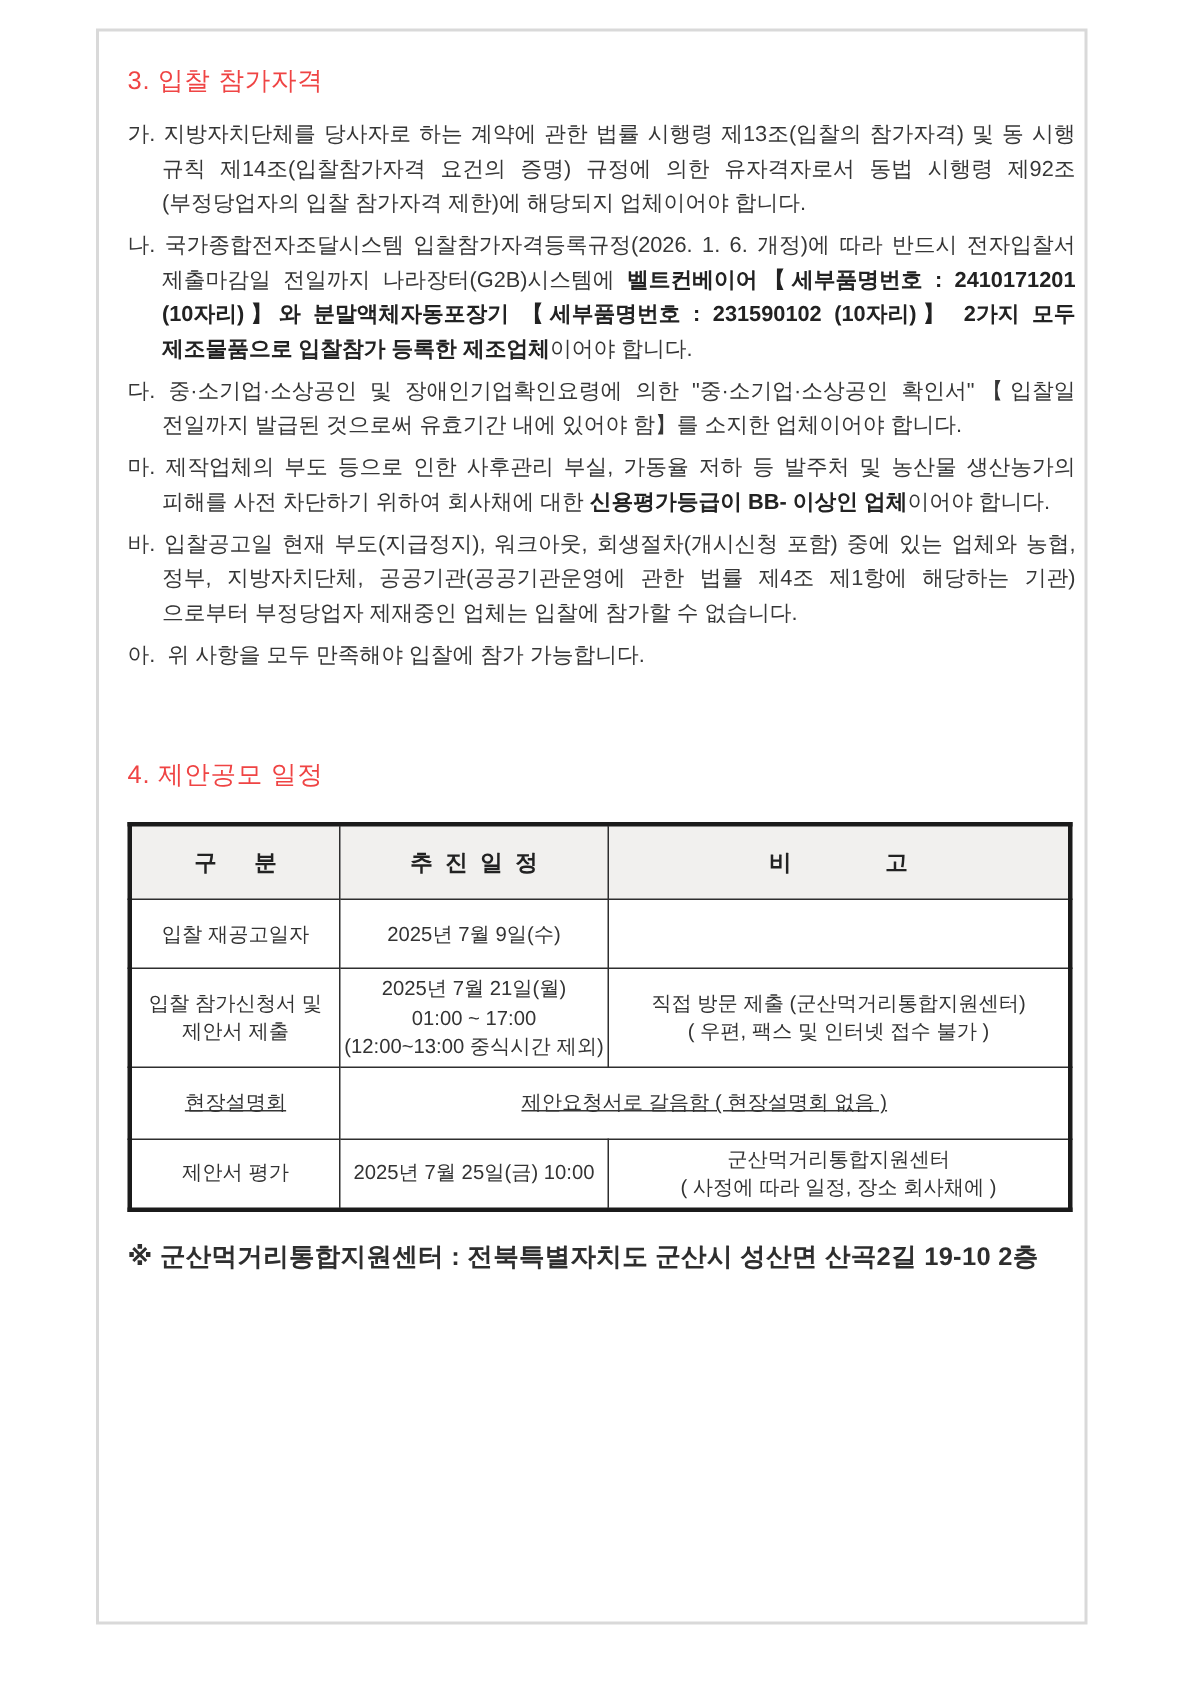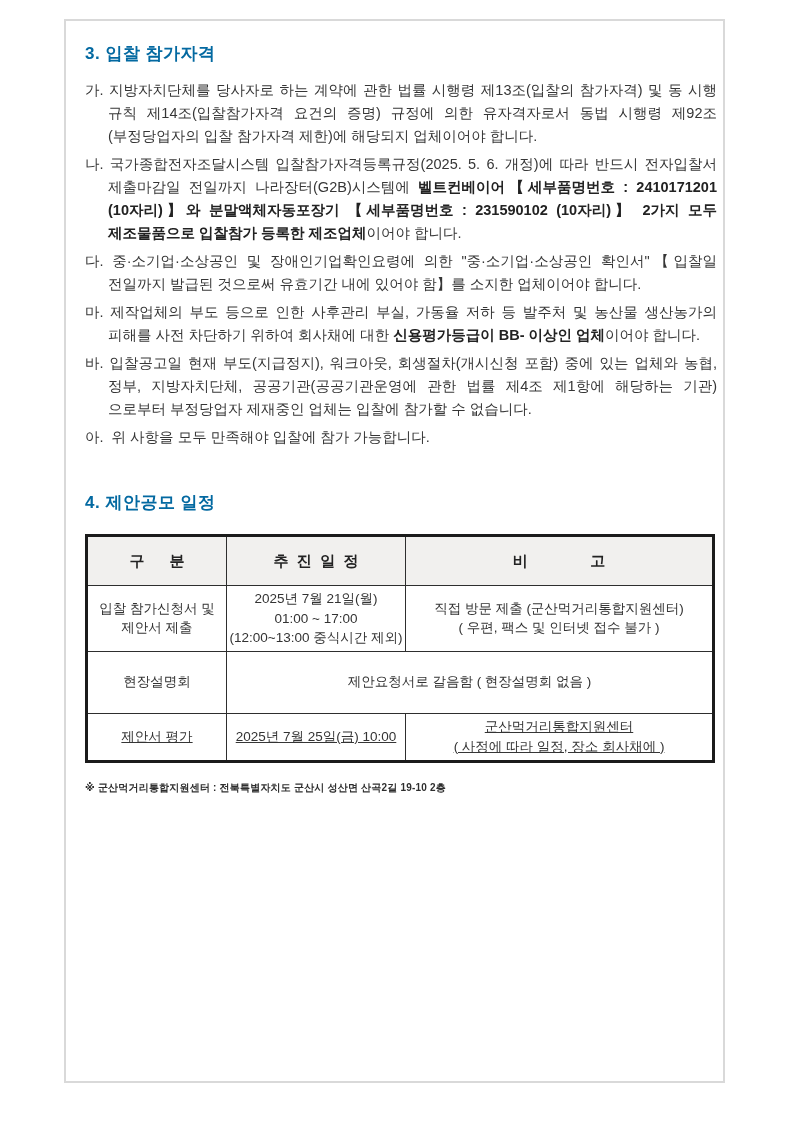--- a/index.html
+++ b/index.html
@@ -9,24 +9,24 @@
     color:#363636;
   }
   .page-frame{
     position:absolute;left:64px;top:19px;width:661px;height:1064px;
     border:2px solid #d9d9d9;box-sizing:border-box;pointer-events:none;
   }
   .content{
     position:absolute;left:85px;top:42px;width:632px;
   }
   .sec-title{
-    font-size:17px;font-weight:bold;color:#0369a1;margin:0 0 14px 0;
+    font-size:17px;font-weight:normal;color:#ef4444;margin:0 0 14px 0;
     letter-spacing:0.5px;
   }
-  .sec-title.second{margin-top:42px;margin-bottom:20px;}
+  .sec-title.second{margin-top:56px;margin-bottom:20px;}
   .clause{
     margin:5px 0;padding-left:23px;text-indent:-23px;
     font-size:14.5px;line-height:23px;text-align:justify;
     word-break:keep-all;
   }
   .clause .b{font-weight:bold;color:#222;}
   .marker{white-space:pre;}
   table.schedule{
     width:627px;border-collapse:collapse;border:3px solid #1b1b1b;
     table-layout:fixed;margin-top:2px;
@@ -41,36 +41,36 @@
   table.schedule td{
     border:1.5px solid #2e2e2e;font-size:13.5px;text-align:center;
     vertical-align:middle;padding:3px 2px;color:#333;line-height:1.45;
     word-break:keep-all;
   }
   tbody tr:nth-child(1){height:46px;}
   tbody tr:nth-child(2){height:62px;}
   tbody tr:nth-child(3){height:48px;text-decoration:underline;}
   tbody tr:nth-child(4){height:44px;}
   .footnote{
-    margin:18px 0 0 0;font-size:10px;font-weight:bold;color:#2e2e2e;
+    margin:18px 0 0 0;font-size:17px;font-weight:bold;color:#2e2e2e;
     letter-spacing:0.2px;
   }
 </style>
 </head>
 <body>
 
 <div class="page">
   <div class="page-frame"></div>
   <div class="content">
 
     <section>
       <h2 class="sec-title">3. 입찰 참가자격</h2>
       <div id="clauses">
           <p class="clause"><span class="marker">가. </span><span>지방자치단체를 당사자로 하는 계약에 관한 법률 시행령 제13조(입찰의 참가자격) 및 동 시행 규칙 제14조(입찰참가자격 요건의 증명) 규정에 의한 유자격자로서 동법 시행령 제92조(부정당업자의 입찰 참가자격 제한)에 해당되지 업체이어야 합니다.</span></p>
-          <p class="clause"><span class="marker">나. </span><span>국가종합전자조달시스템 입찰참가자격등록규정(2025. 5. 6. 개정)에 따라 반드시 전자입찰서 제출마감일 전일까지 나라장터(G2B)시스템에 </span><span class="b">벨트컨베이어【세부품명번호 : 2410171201 (10자리)】와 분말액체자동포장기 【세부품명번호 : 231590102 (10자리)】 2가지 모두 제조물품으로 입찰참가 등록한 제조업체</span><span>이어야 합니다.</span></p>
+          <p class="clause"><span class="marker">나. </span><span>국가종합전자조달시스템 입찰참가자격등록규정(2026. 1. 6. 개정)에 따라 반드시 전자입찰서 제출마감일 전일까지 나라장터(G2B)시스템에 </span><span class="b">벨트컨베이어【세부품명번호 : 2410171201 (10자리)】와 분말액체자동포장기 【세부품명번호 : 231590102 (10자리)】 2가지 모두 제조물품으로 입찰참가 등록한 제조업체</span><span>이어야 합니다.</span></p>
           <p class="clause"><span class="marker">다. </span><span>중·소기업·소상공인 및 장애인기업확인요령에 의한 "중·소기업·소상공인 확인서"【입찰일 전일까지 발급된 것으로써 유효기간 내에 있어야 함】를 소지한 업체이어야 합니다.</span></p>
           <p class="clause"><span class="marker">마. </span><span>제작업체의 부도 등으로 인한 사후관리 부실, 가동율 저하 등 발주처 및 농산물 생산농가의 피해를 사전 차단하기 위하여 회사채에 대한 </span><span class="b">신용평가등급이 BB- 이상인 업체</span><span>이어야 합니다.</span></p>
           <p class="clause"><span class="marker">바. </span><span>입찰공고일 현재 부도(지급정지), 워크아웃, 회생절차(개시신청 포함) 중에 있는 업체와 농협, 정부, 지방자치단체, 공공기관(공공기관운영에 관한 법률 제4조 제1항에 해당하는 기관)으로부터 부정당업자 제재중인 업체는 입찰에 참가할 수 없습니다.</span></p>
           <p class="clause"><span class="marker">아. </span><span> 위 사항을 모두 만족해야 입찰에 참가 가능합니다.</span></p>
         </div>
     </section>
 
     <section>
       <h2 class="sec-title second">4. 제안공모 일정</h2>
 
@@ -81,20 +81,29 @@
             <col class="c3">
           </colgroup>
         <thead>
           <tr id="thead-row">
               <th>구      분</th>
               <th>추  진  일  정</th>
               <th>비               고</th>
             </tr>
         </thead>
         <tbody id="tbody">
+            <tr>
+              <td>
+                <div class="line">입찰 재공고일자</div>
+              </td>
+              <td>
+                <div class="line">2025년 7월 9일(수)</div>
+              </td>
+              <td></td>
+            </tr>
             <tr>
               <td>
                 <div class="line">입찰 참가신청서 및</div>
                 <div class="line">제안서 제출</div>
               </td>
               <td>
                 <div class="line">2025년 7월 21일(월)</div>
                 <div class="line">01:00 ~ 17:00</div>
                 <div class="line">(12:00~13:00 중식시간 제외)</div>
               </td>

